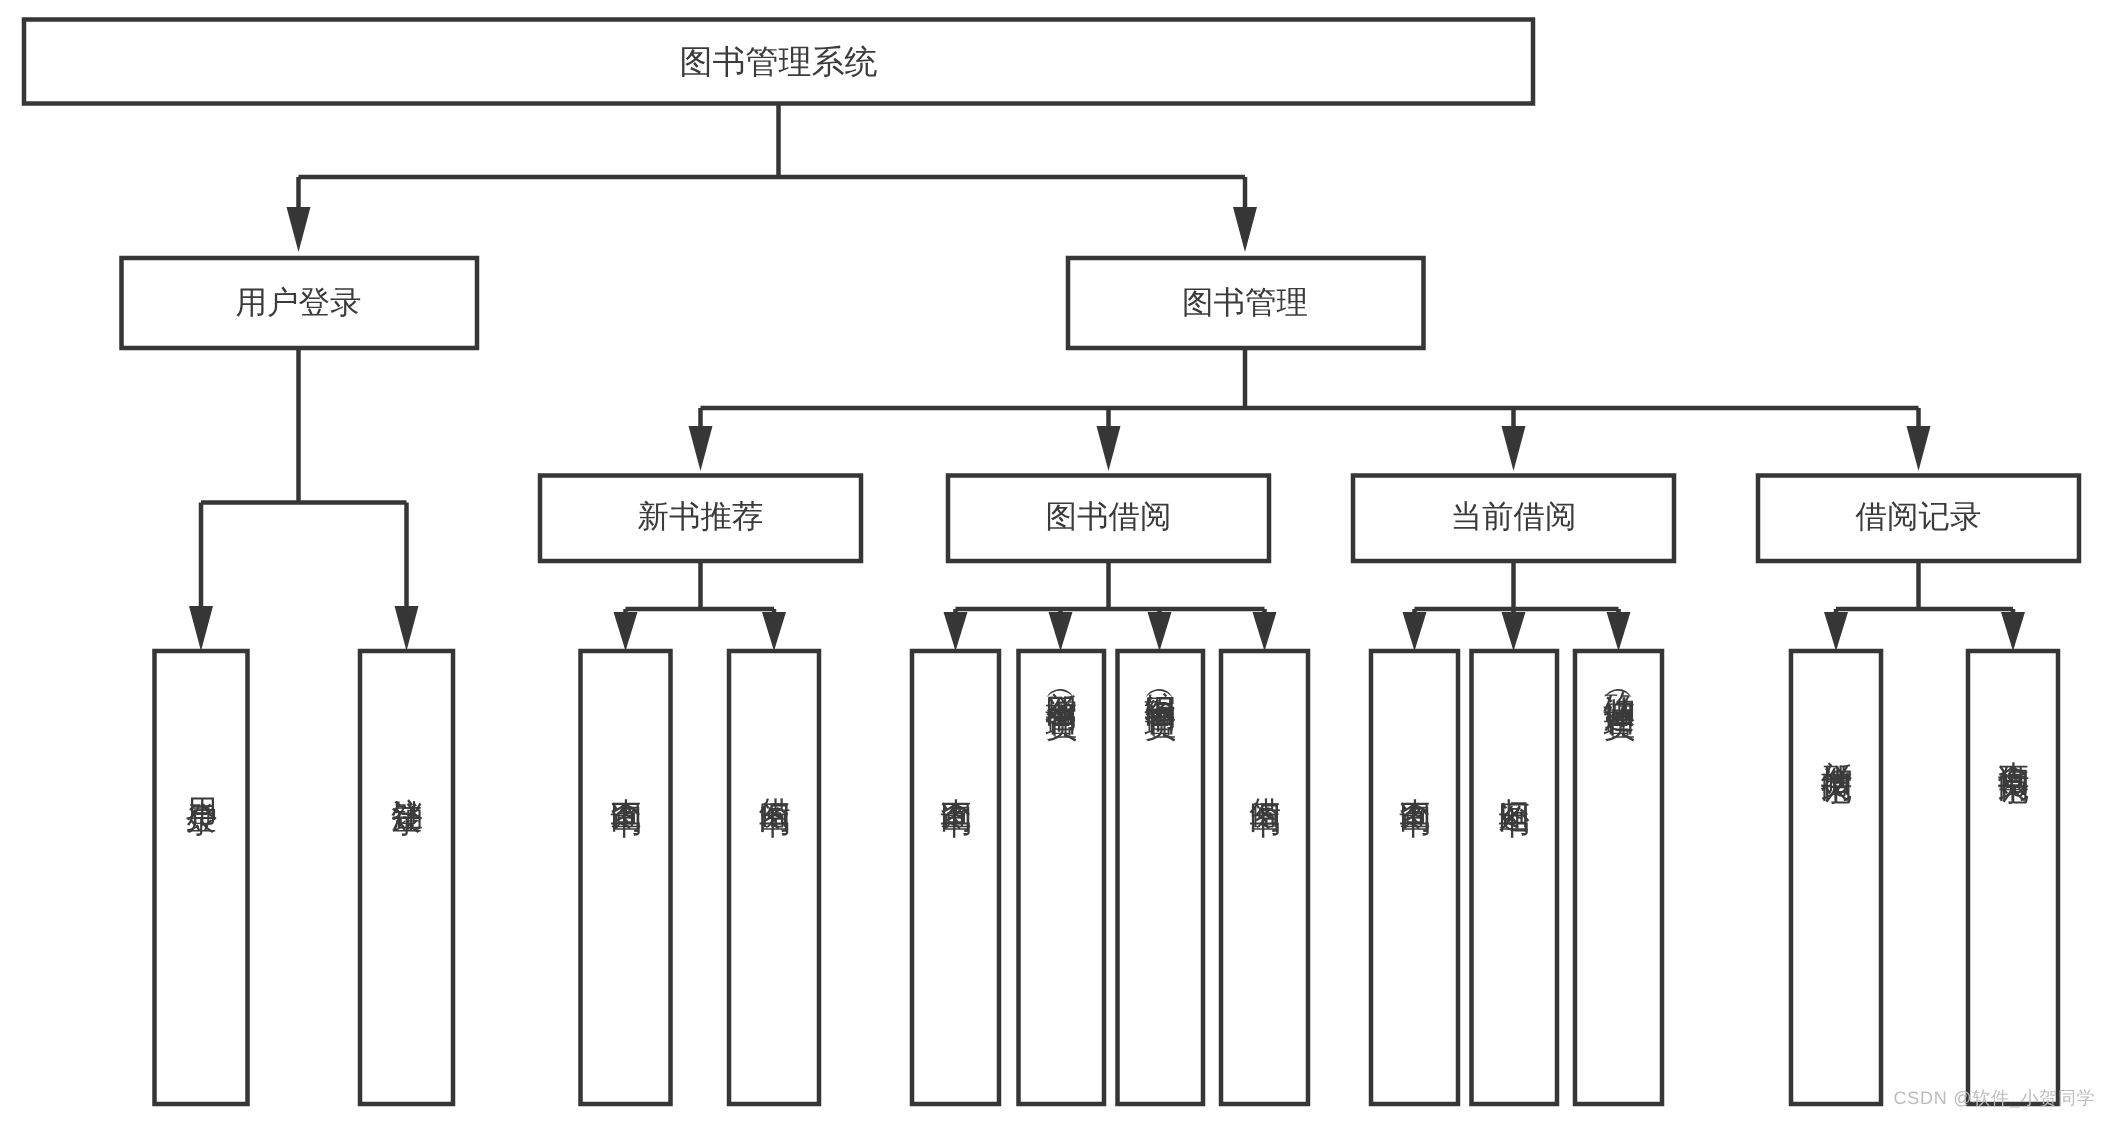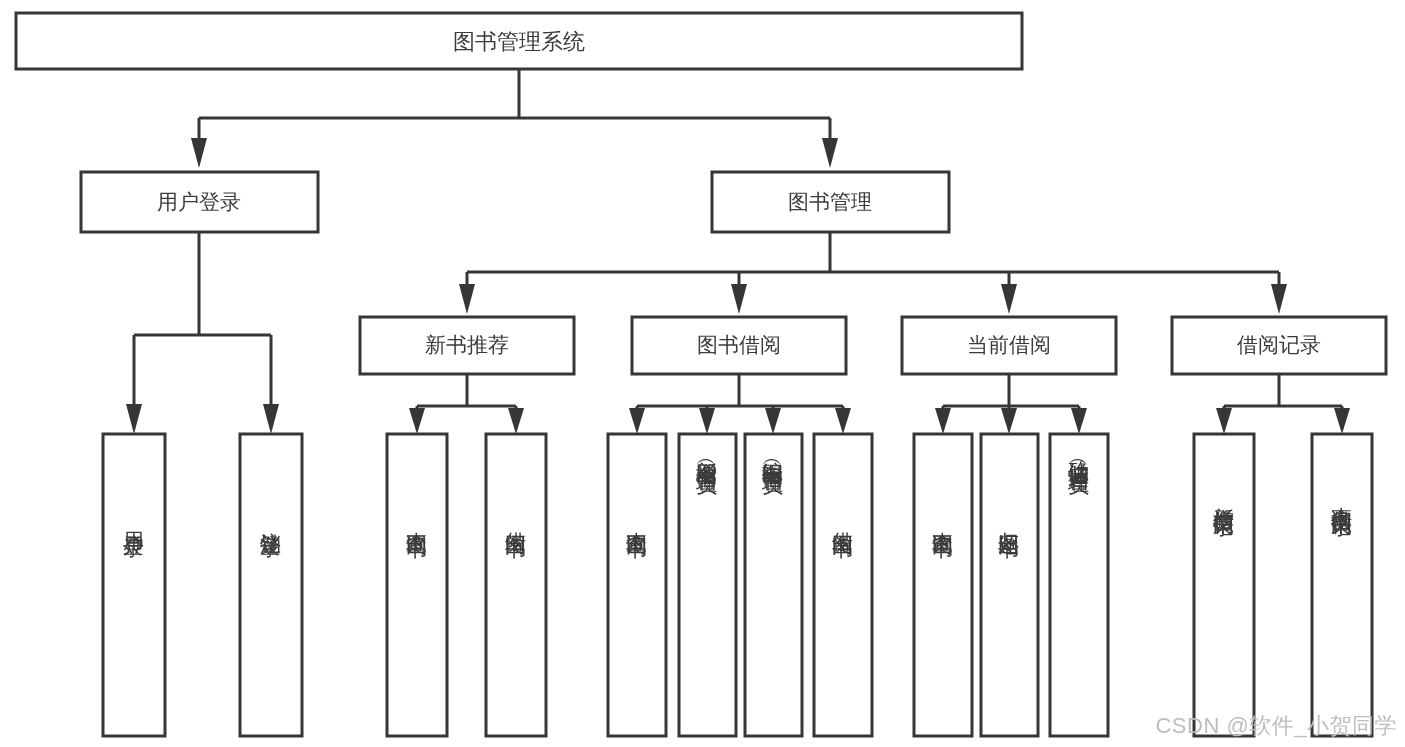--- a/index.html
+++ b/index.html
@@ -69,21 +69,21 @@
     white-space: nowrap;
     transform: translateX(-50%);
     text-align: center;
     pointer-events: none;
   }
   .watermark {
     position: absolute;
     right: 8px;
     bottom: 6px;
     font-family: "Liberation Sans", "DejaVu Sans", sans-serif;
-    font-size: 22px;
+    font-size: 12px;
     color: #bdbdbd;
     white-space: nowrap;
     letter-spacing: 0.5px;
   }
 </style>
 </head>
 <body>
 
 <div id="diagram-root">
 

